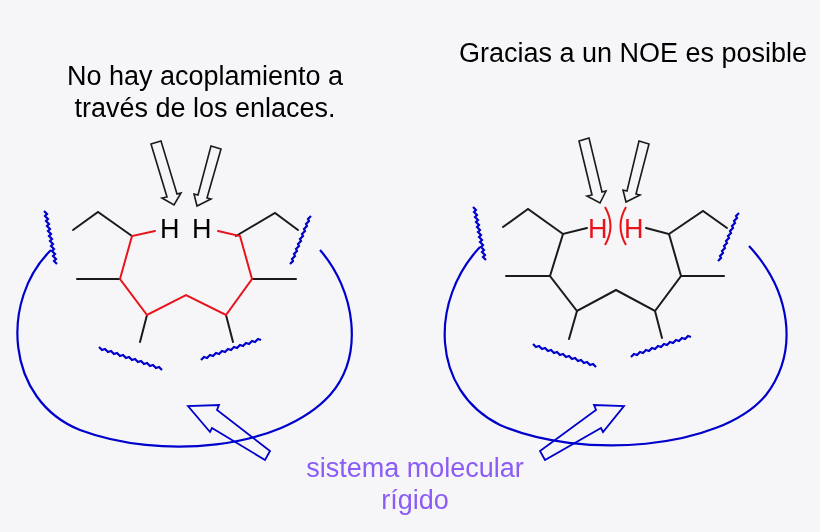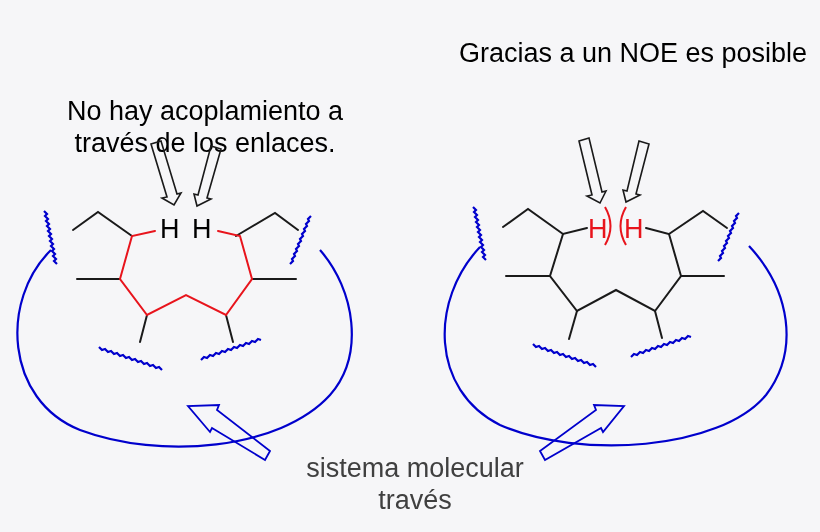--- a/index.html
+++ b/index.html
@@ -10,41 +10,41 @@
     font-family: "Liberation Sans", sans-serif;
   }
   .caption {
     position: absolute;
     text-align: center;
     font-size: 27px;
     line-height: 32px;
     color: #000;
     white-space: nowrap;
   }
-  #caption-left { left: 20px; width: 370px; top: 60px; margin-top: 35px; }
+  #caption-left { left: 20px; width: 370px; top: 60px; }
   #caption-right { left: 423px; width: 420px; top: 37px; }
-  #caption-bottom { left: 250px; width: 330px; top: 452px; color: #404040; }
+  #caption-bottom { left: 250px; width: 330px; top: 452px; color: #8b5cf6; }
   svg#diagram { position: absolute; left: 0; top: 0; }
   .hlabel { font-family: "Liberation Sans", sans-serif; font-size: 27px; }
 </style>
 </head>
 <body>
 
 <div class="caption" id="caption-left">
   <div>No hay acoplamiento a</div>
   <div>través de los enlaces.</div>
 </div>
 
 <div class="caption" id="caption-right">
   <div>Gracias a un NOE es posible</div>
 </div>
 
 <div class="caption" id="caption-bottom">
   <div>sistema molecular</div>
-  <div>través</div>
+  <div>rígido</div>
 </div>
 
 <svg id="diagram" width="820" height="532" viewBox="0 0 820 532" xmlns="http://www.w3.org/2000/svg">
   <defs>
     <pattern id="wave" patternUnits="userSpaceOnUse" width="6" height="6">
       <path d="M0 3 Q1.5 0 3 3 T6 3" fill="none" stroke="#0000cc" stroke-width="2"></path>
     </pattern>
   </defs>
 
   <g>

